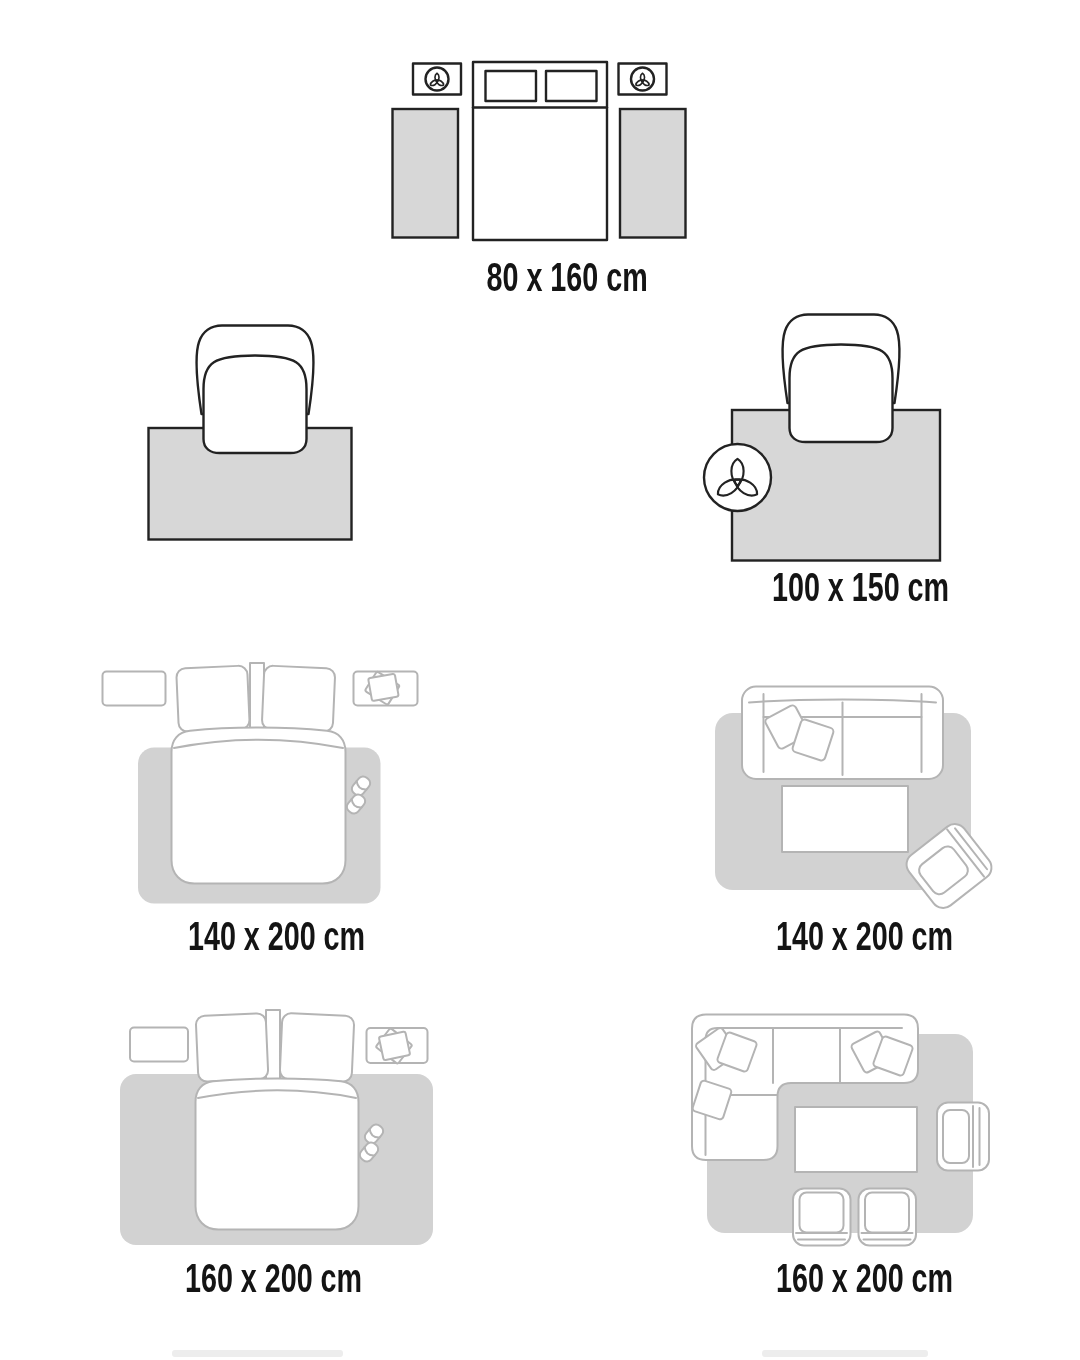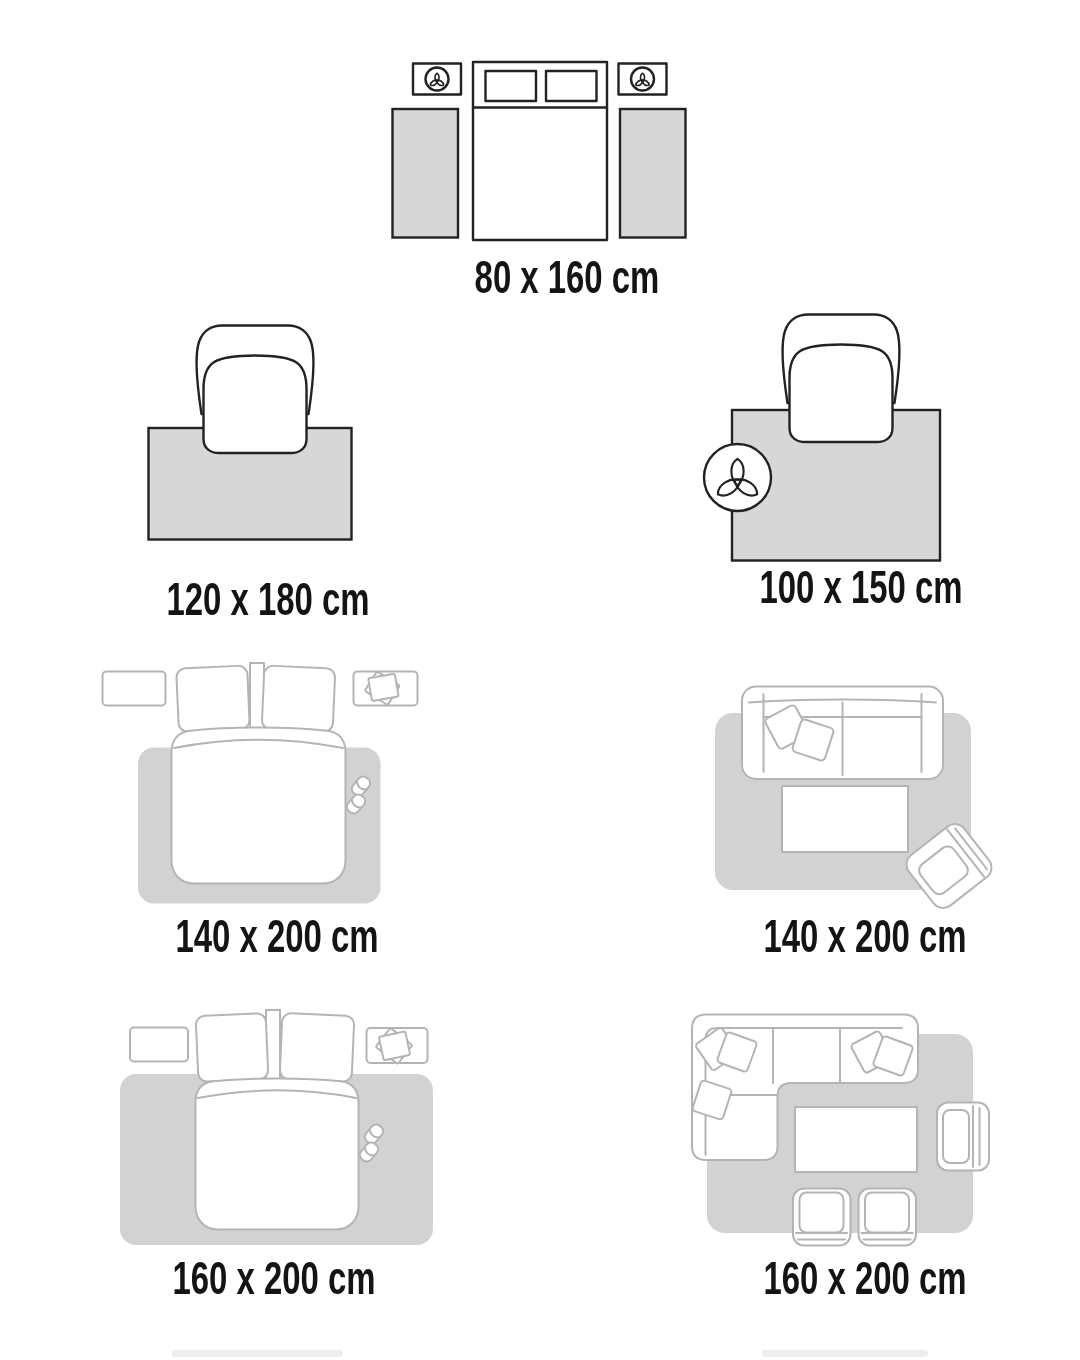--- a/index.html
+++ b/index.html
@@ -17,21 +17,21 @@
   .ld{fill:none;stroke:var(--ink-dark,#222);stroke-width:2.4;stroke-linecap:round;}
   .rugd{fill:var(--rug-fill,#d7d7d7);stroke:var(--ink-dark,#222);stroke-width:2.4;}
   .fwl{fill:#ffffff;stroke:var(--ink-light,#b4b4b4);stroke-width:2;stroke-linejoin:round;stroke-linecap:round;}
   .ll{fill:none;stroke:var(--ink-light,#b4b4b4);stroke-width:2;stroke-linecap:round;}
   .rugs{fill:var(--rug-soft,#d2d2d2);stroke:none;}
   .leafd{fill:none;stroke:var(--ink-dark,#222);stroke-width:2.6;stroke-linejoin:round;}
   .leafb{fill:none;stroke:var(--ink-dark,#222);stroke-width:1.15;stroke-linejoin:round;}
 
   .size-label{
     position:absolute;width:360px;text-align:center;
-    font-weight:700;font-size:47px;line-height:42px;
+    font-weight:700;font-size:41px;line-height:42px;
     color:var(--label-color,#141414);white-space:nowrap;
   }
   .size-label span{display:inline-block;transform:scaleX(0.70);transform-origin:center;}
 
   .cutoff-bar{position:absolute;height:7px;background:#ededed;border-radius:3px;}
 </style>
 </head>
 <body>
 
 <div class="stage">
@@ -73,23 +73,20 @@
 
   <svg class="scene" style="left:140px;top:315px;width:225px;height:230px" viewBox="140 315 225 230">
     <rect class="rugd" x="148.5" y="428" width="203" height="111.5"></rect>
     <g>
       <path class="fwd" d="M201.5,414 C196,378 195.5,352 199,342 C202.5,331.5 211,325.5 222,325.5 L288,325.5
                            C299,325.5 307.5,331.5 311,342 C314.5,352 314,378 308.5,414 Z"></path>
       <path class="fwd" d="M203.5,439 L203.5,389 C203.5,362.5 214,355.5 255,355.5 C296,355.5 306.5,362.5 306.5,389
                            L306.5,439 C306.5,448.5 299.5,453 290.5,453 L219.5,453 C210.5,453 203.5,448.5 203.5,439 Z"></path>
     </g>
   </svg>
-  <div class="size-label" style="left:88px;top:578px">
-    <span>120 x 180 cm</span>
-  </div>
 
   <svg class="scene" style="left:700px;top:303px;width:252px;height:262px" viewBox="700 303 252 262">
     <rect class="rugd" x="732" y="410" width="208" height="150.5"></rect>
     <g transform="translate(586,-11)">
       <path class="fwd" d="M201.5,414 C196,378 195.5,352 199,342 C202.5,331.5 211,325.5 222,325.5 L288,325.5
                            C299,325.5 307.5,331.5 311,342 C314.5,352 314,378 308.5,414 Z"></path>
       <path class="fwd" d="M203.5,439 L203.5,389 C203.5,362.5 214,355.5 255,355.5 C296,355.5 306.5,362.5 306.5,389
                            L306.5,439 C306.5,448.5 299.5,453 290.5,453 L219.5,453 C210.5,453 203.5,448.5 203.5,439 Z"></path>
     </g>
     <g>

